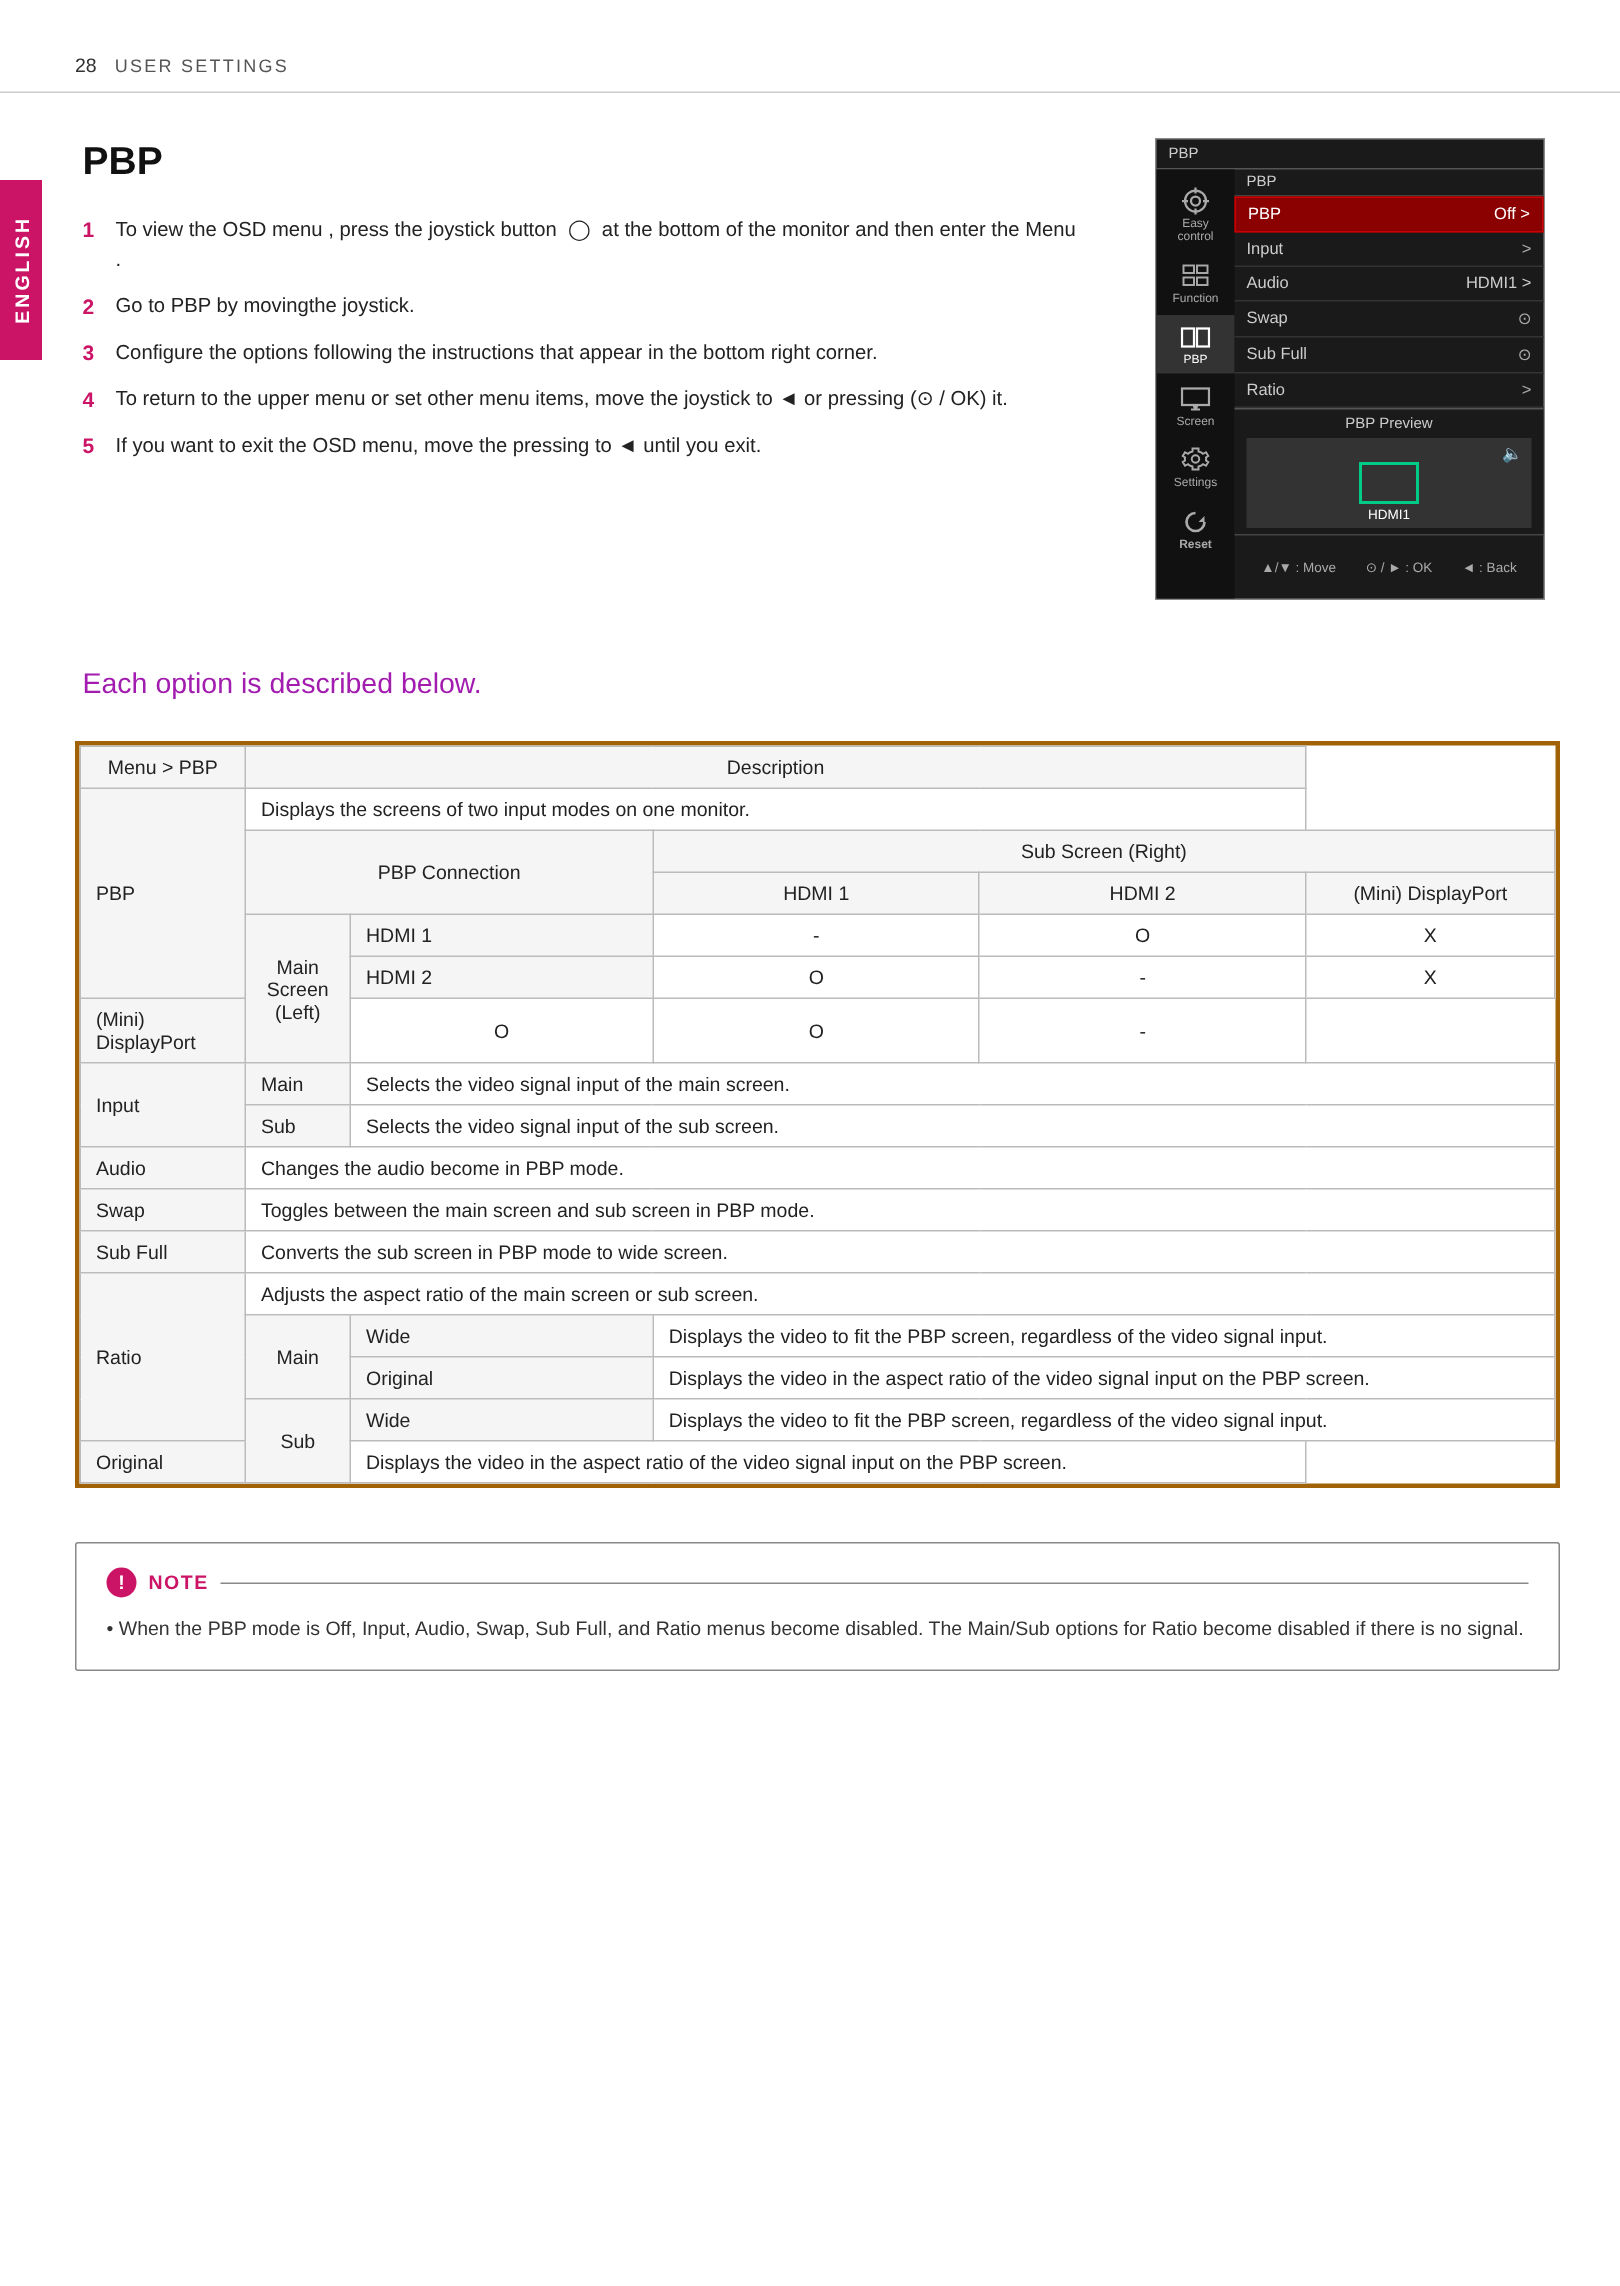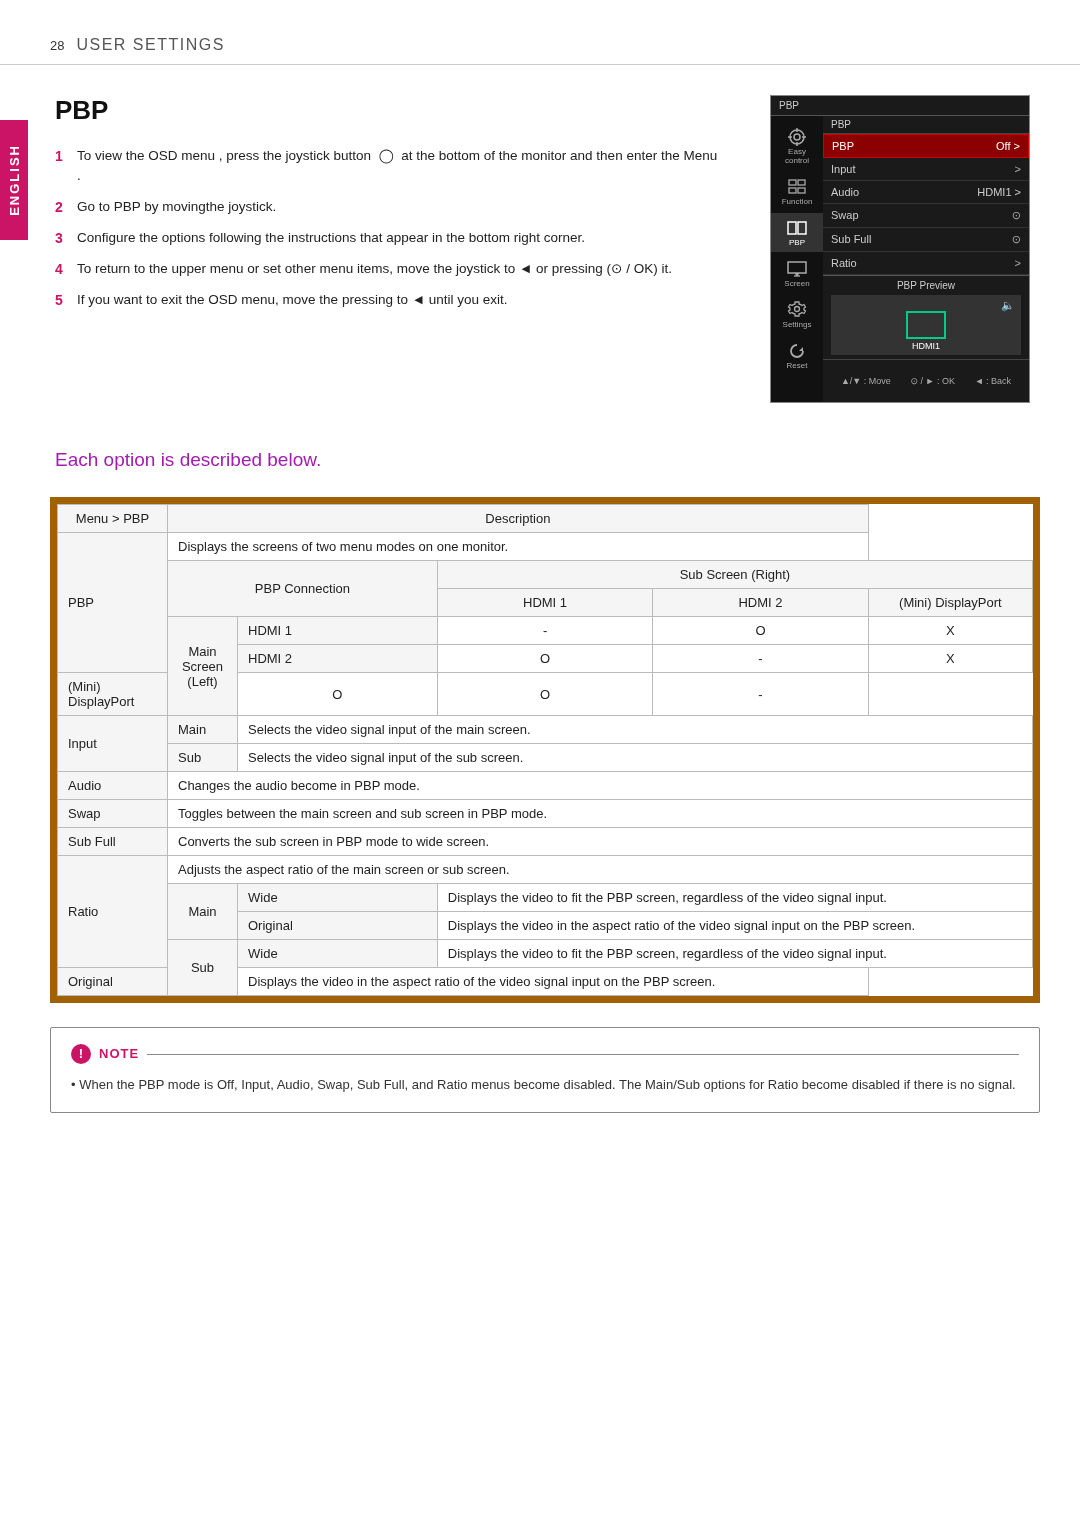--- a/index.html
+++ b/index.html
@@ -42,21 +42,21 @@
       padding: 36px 40px 10px 50px;
       border-bottom: 1px solid #ccc;
       margin-bottom: 0;
     }
     .page-number {
       font-size: 13px;
       color: #333;
       margin-right: 12px;
     }
     .page-section-title {
-      font-size: 16px;
+      font-size: 12px;
       color: #555;
       letter-spacing: 1.5px;
       text-transform: uppercase;
     }
 
     
     .main-content {
       padding: 30px 50px 30px 55px;
       display: flex;
       gap: 30px;
@@ -229,22 +229,22 @@
 
     
     .section-desc {
       padding: 16px 50px 10px 55px;
       font-size: 19px;
       color: #a21caf;
     }
 
     
     .table-wrapper {
-      margin: 16px 40px 24px 50px;
-      border: 7px solid #a16207;
+      margin: 16px 40px 36px 50px;
+      border: 3px solid #a16207;
     }
     table {
       width: 100%;
       border-collapse: collapse;
       font-size: 13px;
     }
     th, td {
       border: 1px solid #bbb;
       padding: 6px 10px;
       vertical-align: middle;
@@ -409,21 +409,21 @@
             <span style="font-size:8px;color:#aaa;">Settings</span>
           </div>
 
           <div class="osd-icon-item">
             <div class="osd-icon-svg">
               <svg width="20" height="20" viewBox="0 0 20 20">
                 <path d="M10 4 A6 6 0 1 0 16 10" fill="none" stroke="#aaa" stroke-width="1.8"></path>
                 <polygon points="16,6 16,10 12,10" fill="#aaa"></polygon>
               </svg>
             </div>
-            <span style="font-size:8px;color:#aaa;">Reset</span>
+            <span style="font-size:8px;color:#aaa;font-weight:bold;">Reset</span>
           </div>
         </div>
 
         <div class="osd-menu-col">
           <div class="osd-menu-title">PBP</div>
 
           <div class="osd-menu-item highlighted">
             <span>PBP</span>
             <span>Off &gt;</span>
           </div>
@@ -475,21 +475,21 @@
     <thead>
       <tr>
         <th class="col-menu">Menu &gt; PBP</th>
         <th colspan="4">Description</th>
       </tr>
     </thead>
     <tbody>
 
       <tr>
         <td class="label-cell" rowspan="5">PBP</td>
-        <td colspan="4">Displays the screens of two menu modes on one monitor.</td>
+        <td colspan="4">Displays the screens of two input modes on one monitor.</td>
       </tr>
 
       <tr>
         <td colspan="2" rowspan="2" style="text-align:center;background:#f5f5f5;">PBP Connection</td>
         <td colspan="3" style="text-align:center;background:#f5f5f5;font-weight:normal;">Sub Screen (Right)</td>
       </tr>
       <tr>
         <td style="text-align:center;background:#f5f5f5;">HDMI 1</td>
         <td style="text-align:center;background:#f5f5f5;">HDMI 2</td>
         <td style="text-align:center;background:#f5f5f5;">(Mini) DisplayPort</td>

